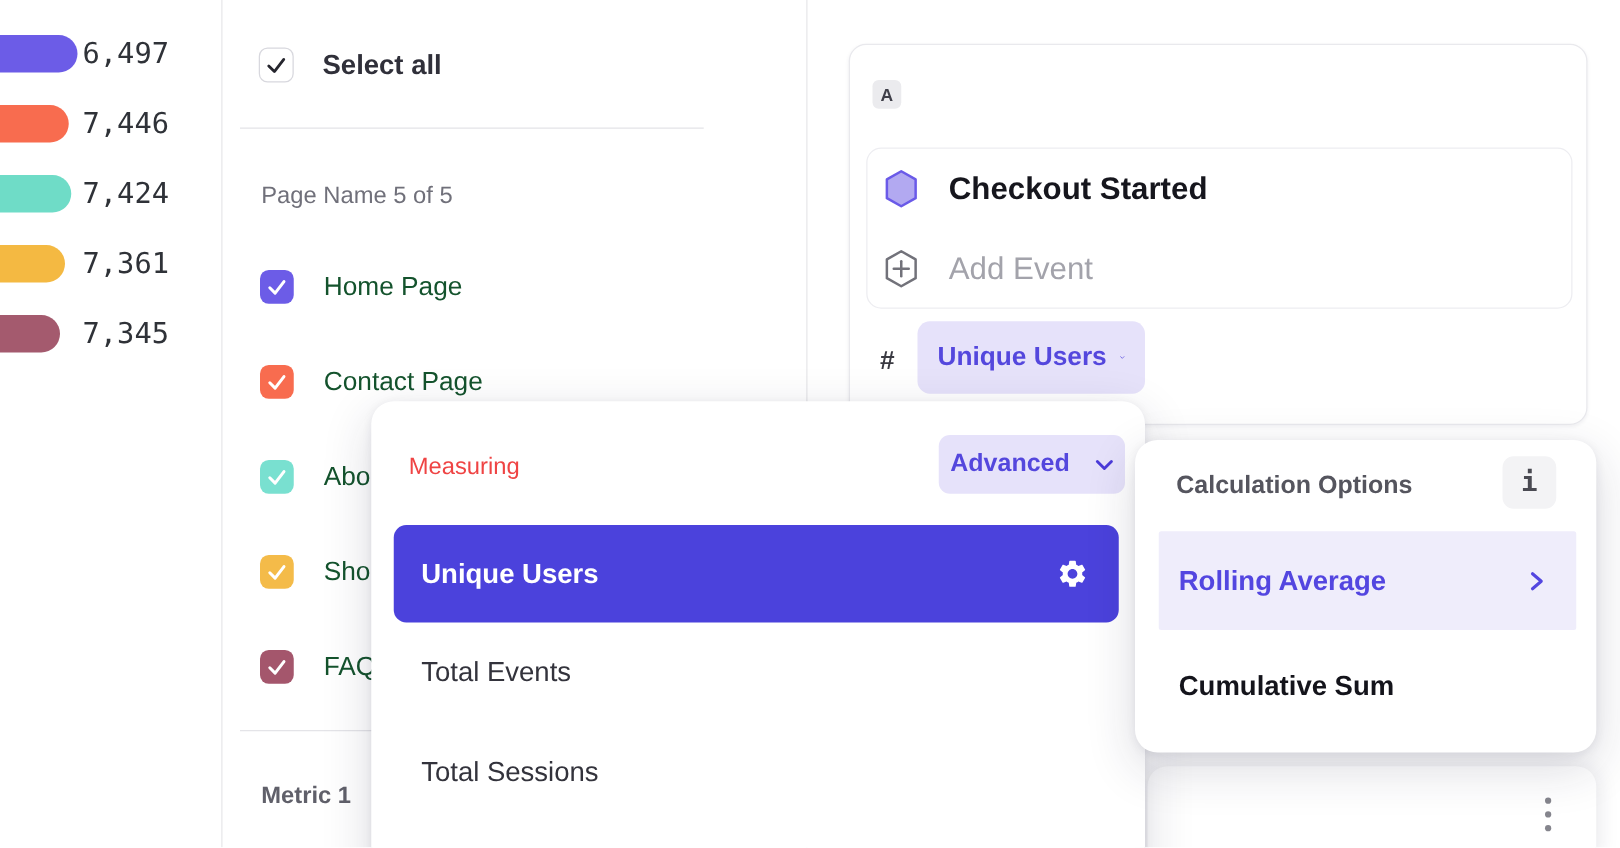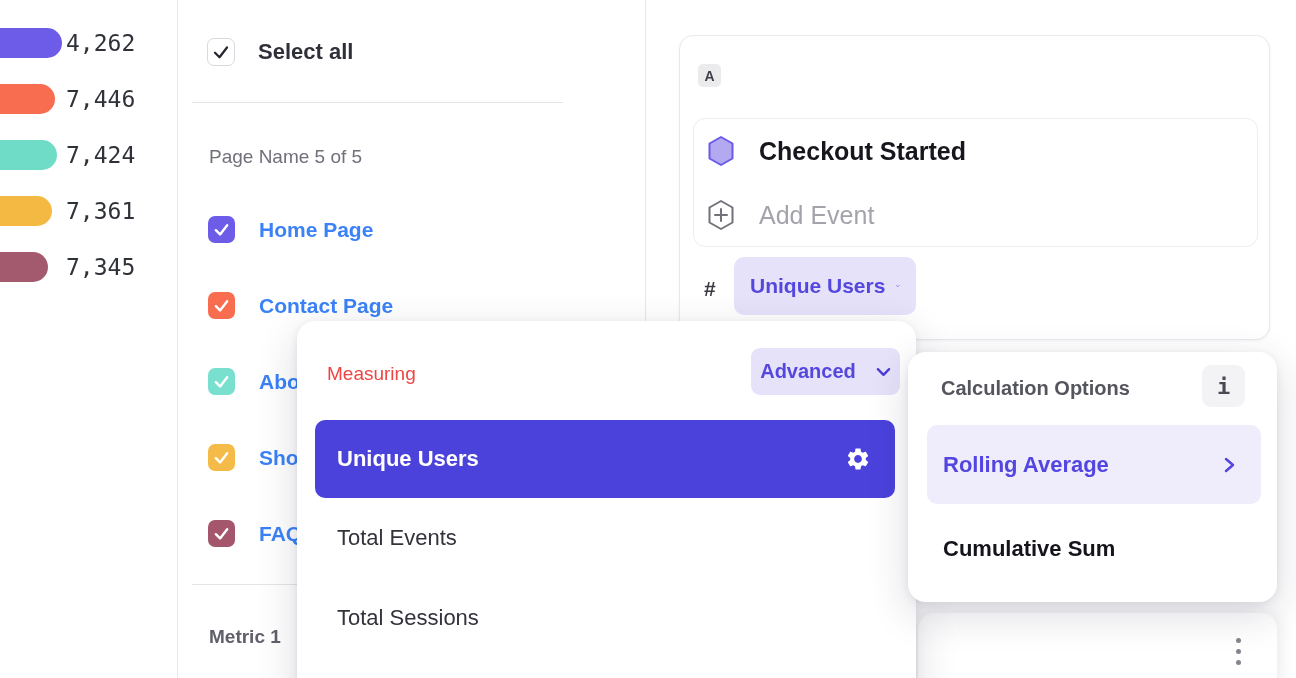--- a/index.html
+++ b/index.html
@@ -30,21 +30,21 @@
   .cb-selectall {
     width:28px; height:28px; background:#fff; border:1.5px solid #d8d8de; border-radius:7px;
   }
   .lbl-selectall {
     position:absolute; left:258px; top:38px; height:28px; line-height:28px;
     font-size:22px; font-weight:700; color:#30303a;
   }
   .group-lbl { position:absolute; left:209px; font-size:19px; color:#70707a; }
   .filter-lbl {
     position:absolute; left:259px; height:27px; line-height:27px;
-    font-size:21px; font-weight:700; color:#3b82f6; white-space:nowrap;
+    font-size:21px; font-weight:400; color:#14532d; white-space:nowrap;
   }
   .metric-lbl { position:absolute; left:209px; font-size:19px; font-weight:600; color:#60606a; }
 
   
   .event-card {
     position:absolute; left:679px; top:35px; width:591px; height:305px;
     background:#fff; border:1px solid #e9e9ed; border-radius:14px;
     box-shadow:0 1px 3px rgba(25,25,50,0.05); z-index:2;
   }
   .series-badge {
@@ -103,21 +103,21 @@
     background:#fff; border-radius:18px; z-index:5;
     box-shadow:0 12px 40px rgba(30,30,60,0.16), 0 2px 8px rgba(30,30,60,0.08);
   }
   .calc-title { position:absolute; left:33px; top:25px; font-size:20px; font-weight:600; color:#55555e; }
   .info-btn {
     position:absolute; left:294px; top:13px; width:43px; height:42px;
     background:#f3f3f5; border-radius:9px; display:flex; align-items:center; justify-content:center;
     font-family:"DejaVu Sans Mono", monospace; font-size:22px; font-weight:700; color:#4a4a52;
   }
   .calc-row-hl {
-    position:absolute; left:19px; top:73px; width:334px; height:79px; border-radius:10px;
+    position:absolute; left:19px; top:73px; width:334px; height:79px; border-radius:2px;
     display:flex; align-items:center; justify-content:space-between; padding:0 26px 0 16px;
   }
   .calc-row-hl span { font-size:22px; font-weight:700; }
   .calc-row {
     position:absolute; left:35px; top:183px; height:28px; line-height:28px;
     font-size:22px; font-weight:700; color:#14141b;
   }
 
   
   .bottom-card {
@@ -131,21 +131,21 @@
   }
   .kebab i { width:5px; height:5px; border-radius:50%; background:#85858d; }
 </style>
 </head>
 <body>
 
 <div class="stage">
 
   <div>
     <div class="legend-bar" style="top: 28px; background-color: rgb(108, 92, 231); width: 62px;"></div>
-    <div class="legend-val" style="top:28px">4,262</div>
+    <div class="legend-val" style="top:28px">6,497</div>
     <div class="legend-bar" style="top: 84px; background-color: rgb(248, 108, 79); width: 55px;"></div>
     <div class="legend-val" style="top:84px">7,446</div>
     <div class="legend-bar" style="top: 140px; background-color: rgb(111, 220, 199); width: 57px;"></div>
     <div class="legend-val" style="top:140px">7,424</div>
     <div class="legend-bar" style="top: 196px; background-color: rgb(244, 185, 66); width: 52px;"></div>
     <div class="legend-val" style="top:196px">7,361</div>
     <div class="legend-bar" style="top: 252px; background-color: rgb(164, 90, 110); width: 48px;"></div>
     <div class="legend-val" style="top:252px">7,345</div>
   </div>
 

